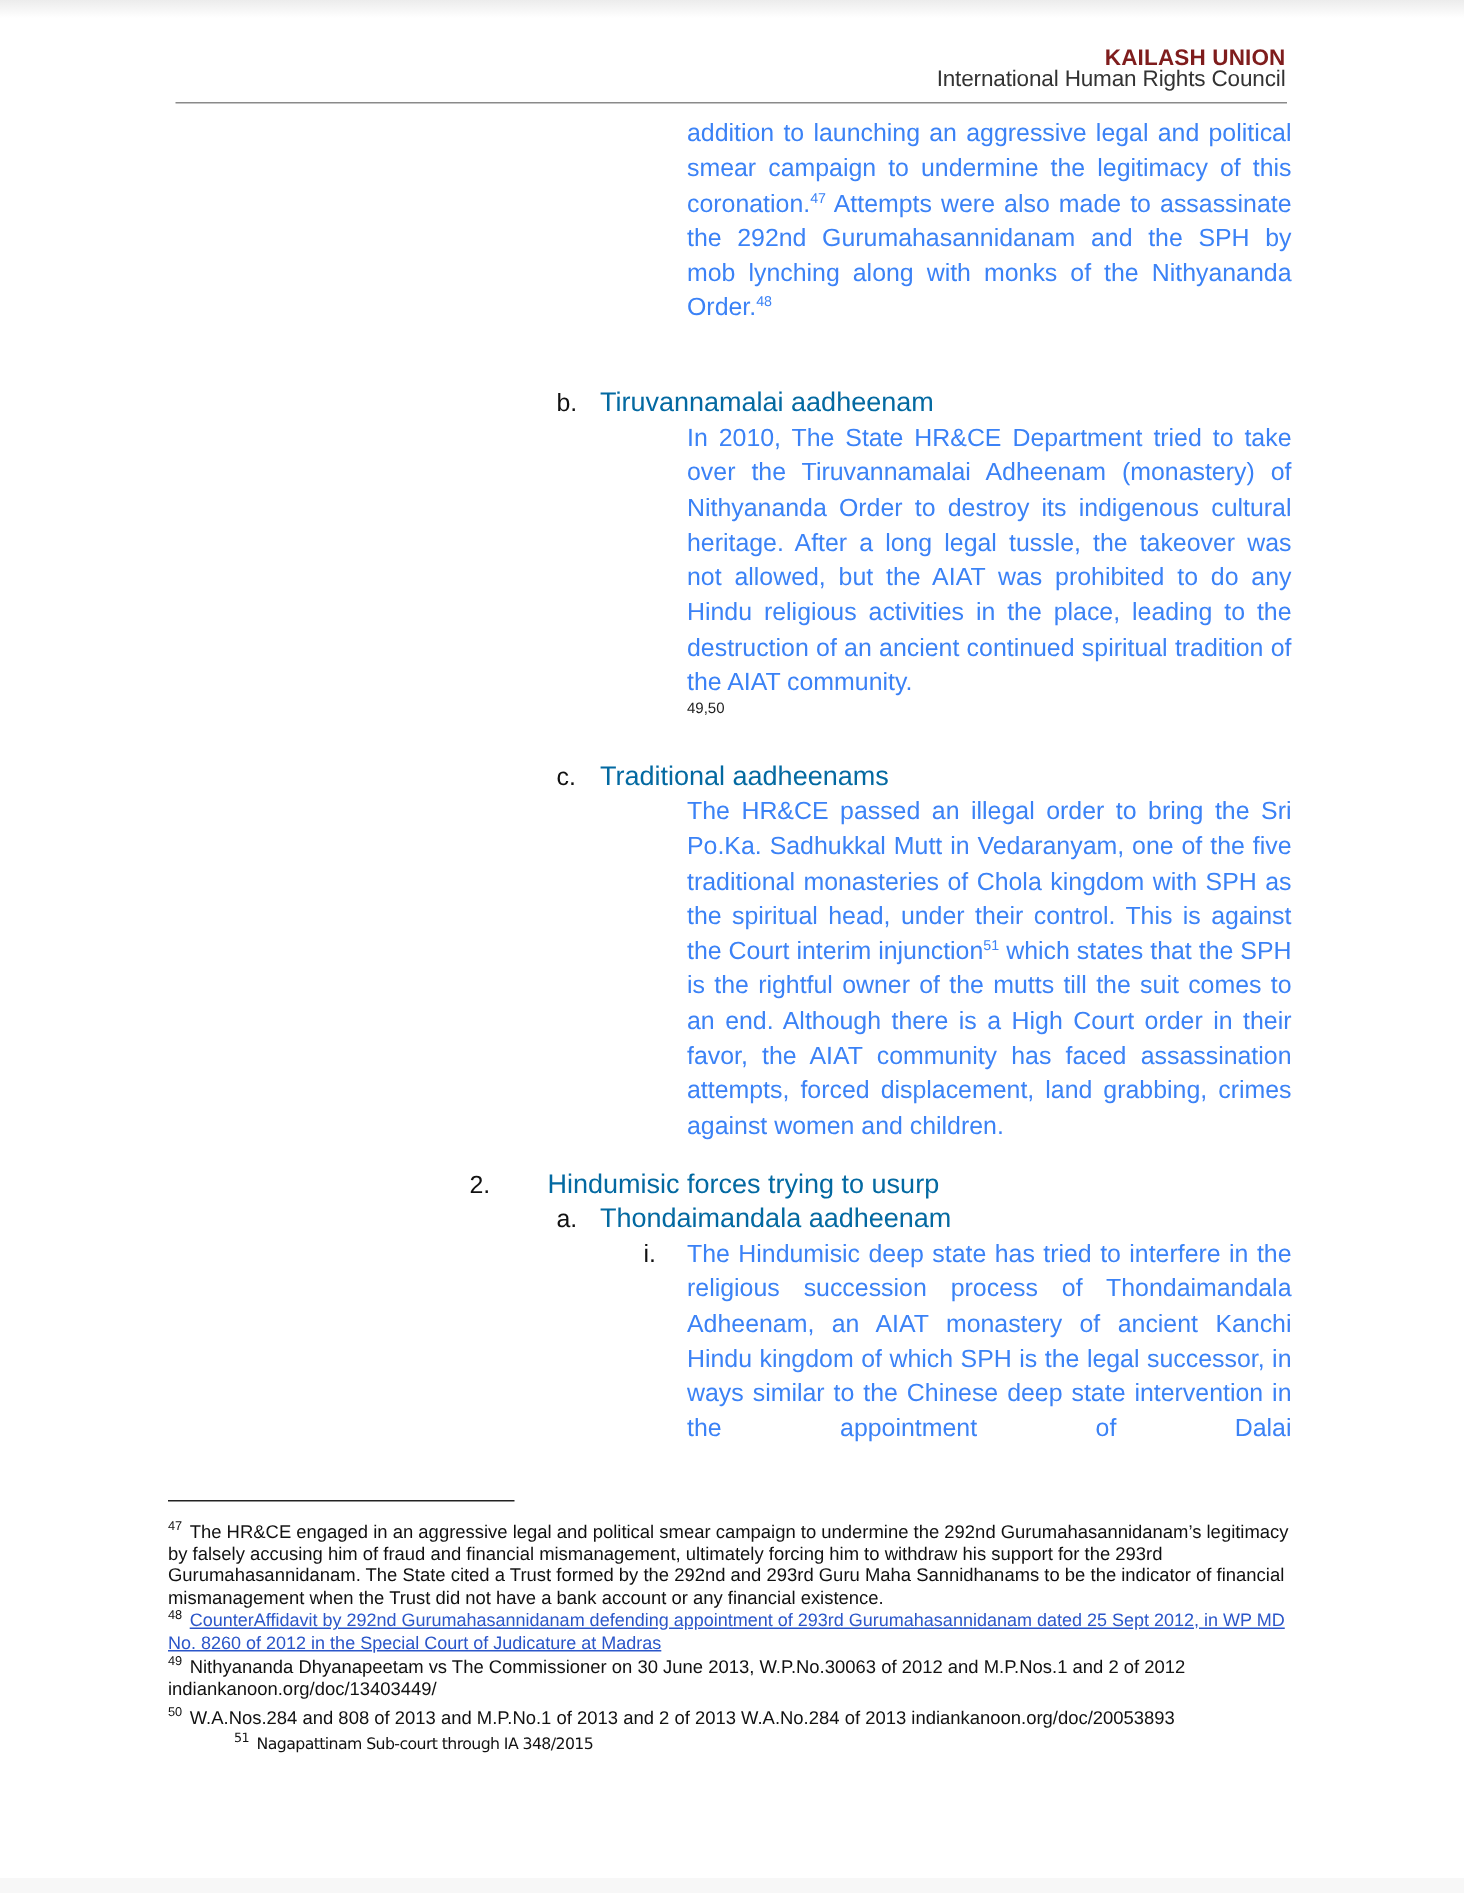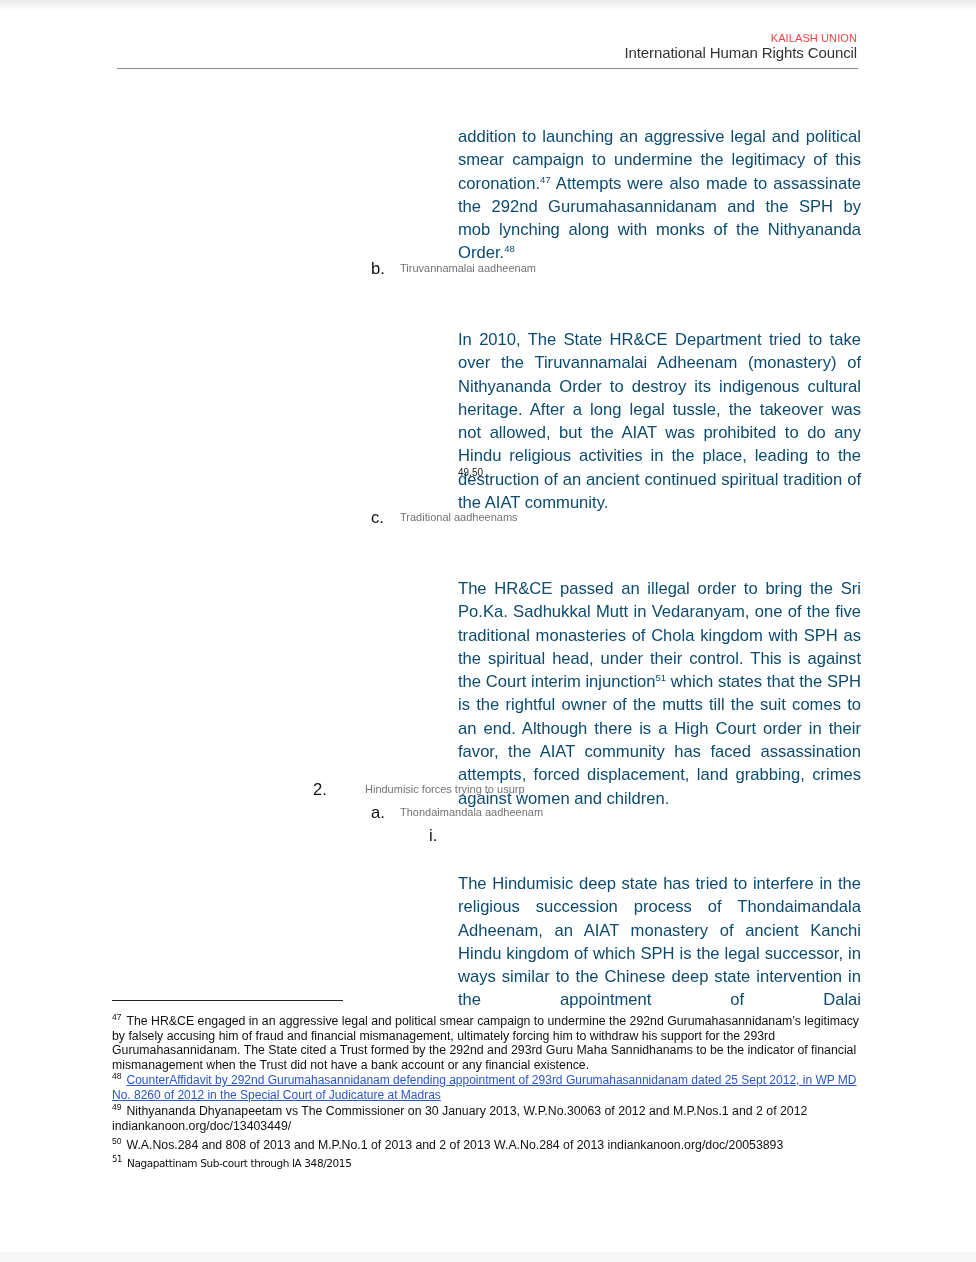--- a/index.html
+++ b/index.html
@@ -27,25 +27,25 @@
       width: 976px; height: 10px;
       background: #f7f7f7;
     }
     .header {
       position: absolute;
       right: 119px;
       top: 30px;
       text-align: right;
     }
     .header-title {
-      font-weight: normal;
-      font-size: 11px;
+      font-weight: bold;
+      font-size: 15px;
       letter-spacing: 0.1px;
       line-height: 17px;
-      color: #ef4444;
+      color: #7f1d1d;
     }
     .header-sub {
       font-size: 15px;
       line-height: 12px;
       color: #333;
       letter-spacing: -0.1px;
     }
     .header-rule {
       position: absolute;
       left: 117px;
@@ -55,43 +55,42 @@
       background: #8a8a8a;
     }
     .para {
       position: absolute;
       left: 458px;
       width: 403px;
       font-size: 16.6px;
       line-height: 23.3px;
       text-align: justify;
       text-align-last: left;
-      color: #0c4a6e;
-      margin-top: 48px;
+      color: #3b82f6;
     }
     .para.justify-last {
       text-align-last: justify;
     }
     sup {
       font-size: 9.5px;
       line-height: 0;
       vertical-align: 6px;
     }
     .tiny-sup {
       position: absolute;
       left: 458px;
       font-size: 10px;
       line-height: 12px;
       color: #222;
     }
     .list-heading {
       position: absolute;
-      font-size: 11px;
+      font-size: 18px;
       line-height: 23px;
-      color: #737373;
+      color: #0369a1;
     }
     .marker {
       position: absolute;
       font-size: 16.6px;
       line-height: 23px;
       color: #111;
     }
     .fn-rule {
       position: absolute;
       left: 112px;
@@ -164,24 +163,24 @@
 
 <div class="footnote" style="top:1014px;">
   <span class="fn-num">47</span><span>The HR&amp;CE engaged in an aggressive legal and political smear campaign to undermine the 292nd Gurumahasannidanam’s legitimacy by falsely accusing him of fraud and financial mismanagement, ultimately forcing him to withdraw his support for the 293rd Gurumahasannidanam. The State cited a Trust formed by the 292nd and 293rd Guru Maha Sannidhanams to be the indicator of financial mismanagement when the Trust did not have a bank account or any financial existence.</span>
 </div>
 
 <div class="footnote" style="top:1073px;">
   <span class="fn-num">48</span><span class="fn-link">CounterAffidavit by 292nd Gurumahasannidanam defending appointment of 293rd Gurumahasannidanam dated 25 Sept 2012, in WP MD No. 8260 of 2012 in the Special Court of Judicature at Madras</span>
 </div>
 
 <div class="footnote" style="top:1104px;">
-  <span class="fn-num">49</span><span>Nithyananda Dhyanapeetam vs The Commissioner on 30 January 2013, W.P.No.30063 of 2012 and M.P.Nos.1 and 2 of 2012 indiankanoon.org/doc/13403449/</span>
+  <span class="fn-num">49</span><span>Nithyananda Dhyanapeetam vs The Commissioner on 30 June 2013, W.P.No.30063 of 2012 and M.P.Nos.1 and 2 of 2012 indiankanoon.org/doc/13403449/</span>
 </div>
 
 <div class="footnote" style="top:1138px;">
   <span class="fn-num">50</span><span>W.A.Nos.284 and 808 of 2013 and M.P.No.1 of 2013 and 2 of 2013 W.A.No.284 of 2013 indiankanoon.org/doc/20053893</span>
 </div>
 
-<div class="footnote fn-small" style="top:1156px;">
+<div class="footnote fn-small" style="top:1156px;margin-left:44px;">
   <span class="fn-num">51</span><span>Nagapattinam Sub-court through IA 348/2015</span>
 </div>
 
 <div class="bottom-shade"></div>
 
 </body></html>

